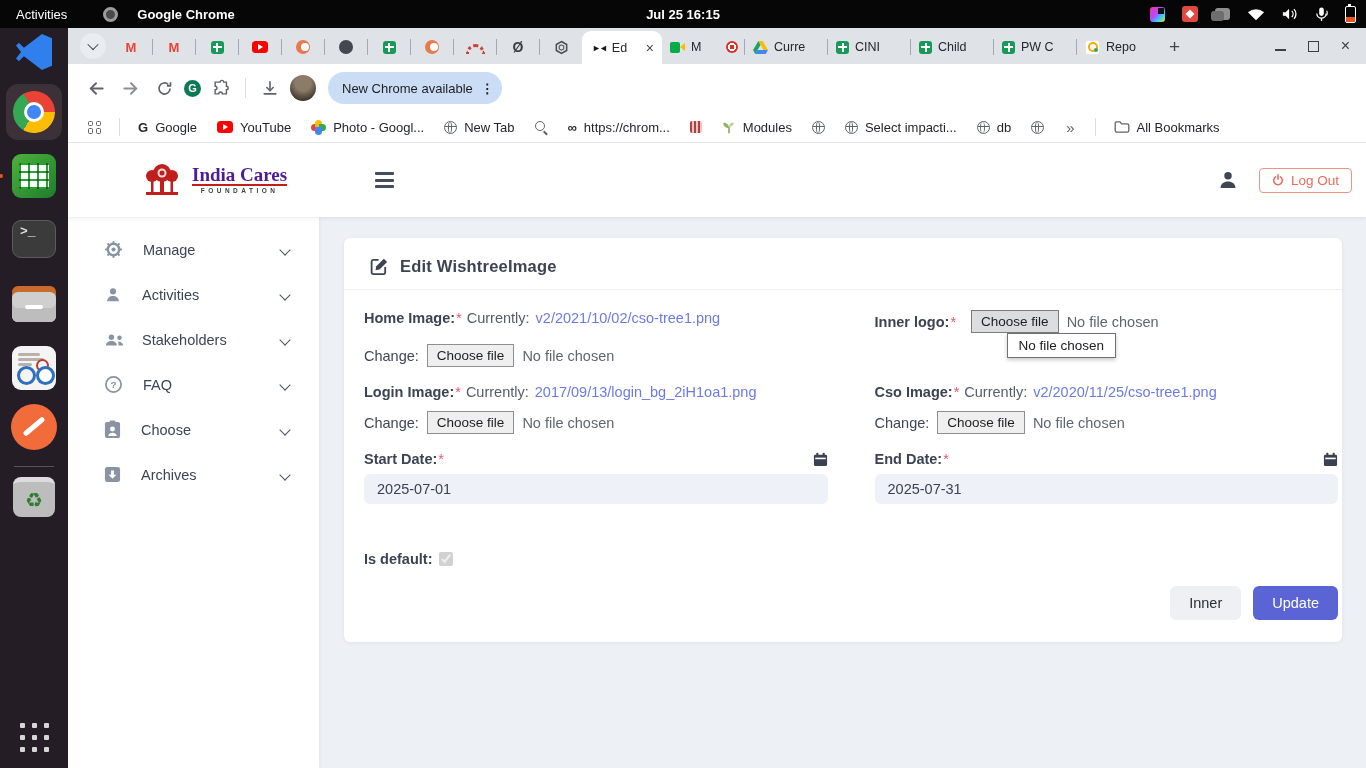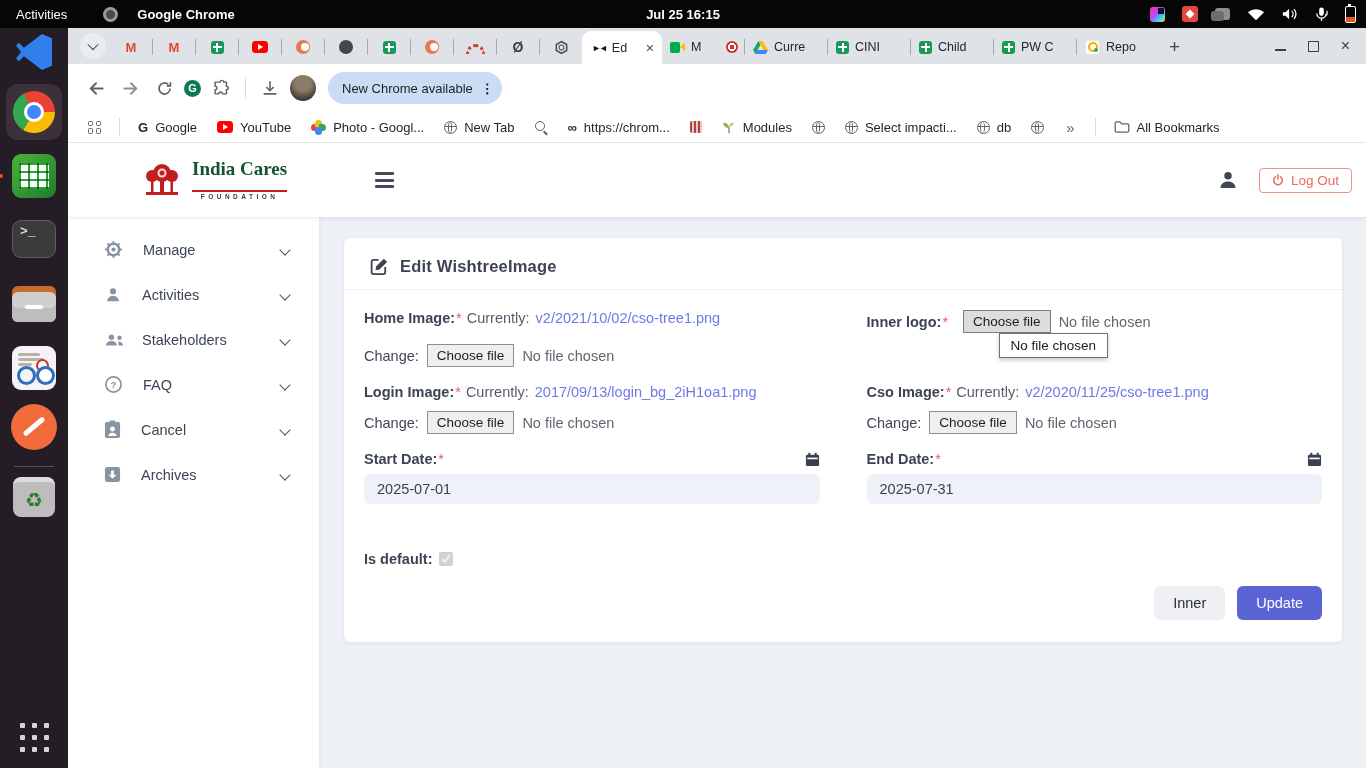--- a/index.html
+++ b/index.html
@@ -123,37 +123,37 @@
   .ic-search:before{content:"";position:absolute;left:0;top:0;width:8px;height:8px;border:1.7px solid #5f6368;border-radius:50%;}
   .ic-search:after{content:"";position:absolute;right:0px;bottom:0px;width:5px;height:1.7px;background:#5f6368;transform:rotate(45deg);}
   .fv-inf{font-size:14px;font-weight:700;color:#1967d2;line-height:1;}
   .fv-redapp{width:12px;height:12px;border-radius:2px;background:repeating-linear-gradient(90deg,#b0413e 0 2px,#e8c8c6 2px 4px);}
   .bmk-more{font-size:15px;color:#5f6368;padding:0 10px;}
   
   .webpage{flex:1;display:flex;flex-direction:column;background:#edf0f4;overflow:hidden;}
   .site-header{height:74px;background:#fff;display:flex;align-items:center;box-shadow:0 1px 4px rgba(40,50,70,.10);position:relative;z-index:5;}
   .logo{display:flex;align-items:center;gap:8px;margin-left:72px;}
   .logo-text{display:flex;flex-direction:column;align-items:center;line-height:1;}
-  .logo-title{font-family:"Liberation Serif",serif;font-weight:700;font-size:19px;color:#14532d;border-bottom:2px solid #c01f1d;padding-bottom:12px;}
+  .logo-title{font-family:"Liberation Serif",serif;font-weight:700;font-size:19px;color:#4c1d95;border-bottom:2px solid #c01f1d;padding-bottom:0;}
   .logo-sub{font-size:6.5px;letter-spacing:3.5px;color:#3a3f46;margin-top:2px;font-weight:700;}
   .hamburger{margin-left:88px;display:flex;flex-direction:column;gap:3.5px;}
   .hamburger i{width:19px;height:3px;background:#454d5c;border-radius:1px;}
   .hdr-right{margin-left:auto;display:flex;align-items:center;gap:20px;margin-right:14px;}
   .logout-btn{display:flex;align-items:center;gap:7px;border:1px solid #f09387;border-radius:4px;color:#ed6a5e;font-size:13.5px;padding:4px 12px;background:#fff;}
   
   .site-body{flex:1;display:flex;min-height:0;}
   .sidebar{width:251px;background:#fff;box-shadow:1px 0 3px rgba(40,50,70,.06);padding-top:10px;}
   .side-item{height:45px;display:flex;align-items:center;padding:0 30px 0 36px;}
   .side-item .lbl{margin-left:20px;font-size:14.5px;color:#3c4554;font-weight:500;}
   .side-item .chev2{margin-left:auto;width:7px;height:7px;border-right:1.6px solid #4a5260;border-bottom:1.6px solid #4a5260;transform:rotate(45deg);}
   .main{flex:1;min-width:0;}
   .card{margin:21px 24px 0 25px;background:#fff;border-radius:6px;box-shadow:0 1px 4px rgba(40,50,70,.07);height:404px;box-sizing:border-box;display:flex;flex-direction:column;}
   .card-head{display:flex;align-items:center;gap:11px;padding:19px 26px 13px 26px;border-bottom:1px solid #eef0f3;}
   .card-title{font-size:16.5px;font-weight:700;color:#3d4352;letter-spacing:.2px;}
-  .card-body{padding:20px 20px 0 20px;flex:1;display:flex;flex-direction:column;}
+  .card-body{padding:20px 4px 0 20px;flex:1;display:flex;flex-direction:column;}
   .fgrid{display:grid;grid-template-columns:1fr 1fr;column-gap:47px;align-items:start;}
   .fline{font-size:14.5px;color:#3f4656;display:flex;align-items:center;flex-wrap:nowrap;white-space:nowrap;}
   .fline b{font-weight:700;color:#3c4353;}
   .req{color:#f0546c;margin:0 5px 0 1px;}
   .cur{color:#555c6b;margin-right:6px;}
   a.flink{color:#6d7ae6;text-decoration:none;}
   .mb10{margin-bottom:11px;} .mb17{margin-bottom:17px;} .mb6{margin-bottom:7px;} .mb22{margin-bottom:23px;}
   .choose-btn{font-size:13.5px;color:#1c1e21;background:#efefef;border:1px solid #8f8f8f;border-radius:0;padding:3px 9px;margin:0 8px 0 8px;font-family:inherit;}
   .choose-btn.hover{background:#dcdddf;border-color:#7c7c7c;margin-left:10px;}
   .nofile{color:#5f6670;}
@@ -560,21 +560,21 @@
           <span class="lbl">FAQ</span>
             <span class="chev2"></span>
         </div>
         <div class="side-item">
           <svg width="17" height="19" viewBox="0 0 18 20" fill="#8a93a1">
               <rect x="1" y="2" width="16" height="17" rx="2"></rect>
               <rect x="6" y="0.5" width="6" height="3" rx="1"></rect>
               <circle cx="9" cy="9.5" r="2.6" fill="#fff"></circle>
               <path d="M4.5 16.8c.4-2.3 2.3-3.4 4.5-3.4s4.1 1.1 4.5 3.4z" fill="#fff"></path>
             </svg>
-          <span class="lbl">Cancel</span>
+          <span class="lbl">Choose</span>
             <span class="chev2"></span>
         </div>
         <div class="side-item">
           <svg width="17" height="17" viewBox="0 0 18 18" fill="#8a93a1">
               <rect x="1" y="1" width="16" height="16" rx="2.5"></rect>
               <path d="M9 13.4 4.8 9.2h2.7V4.8h3v4.4h2.7z" fill="#fff"></path>
             </svg>
           <span class="lbl">Archives</span>
             <span class="chev2"></span>
         </div>

